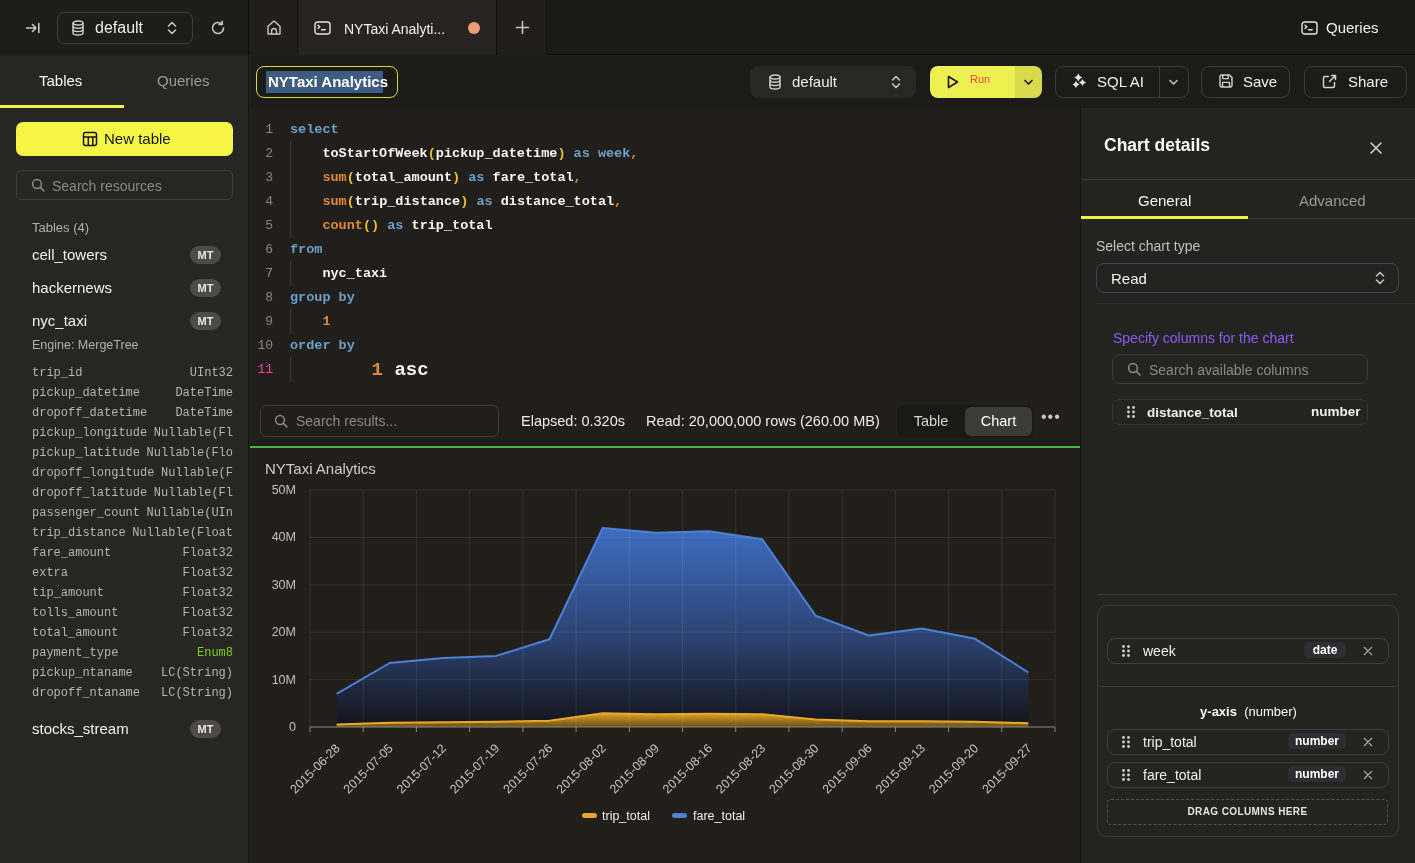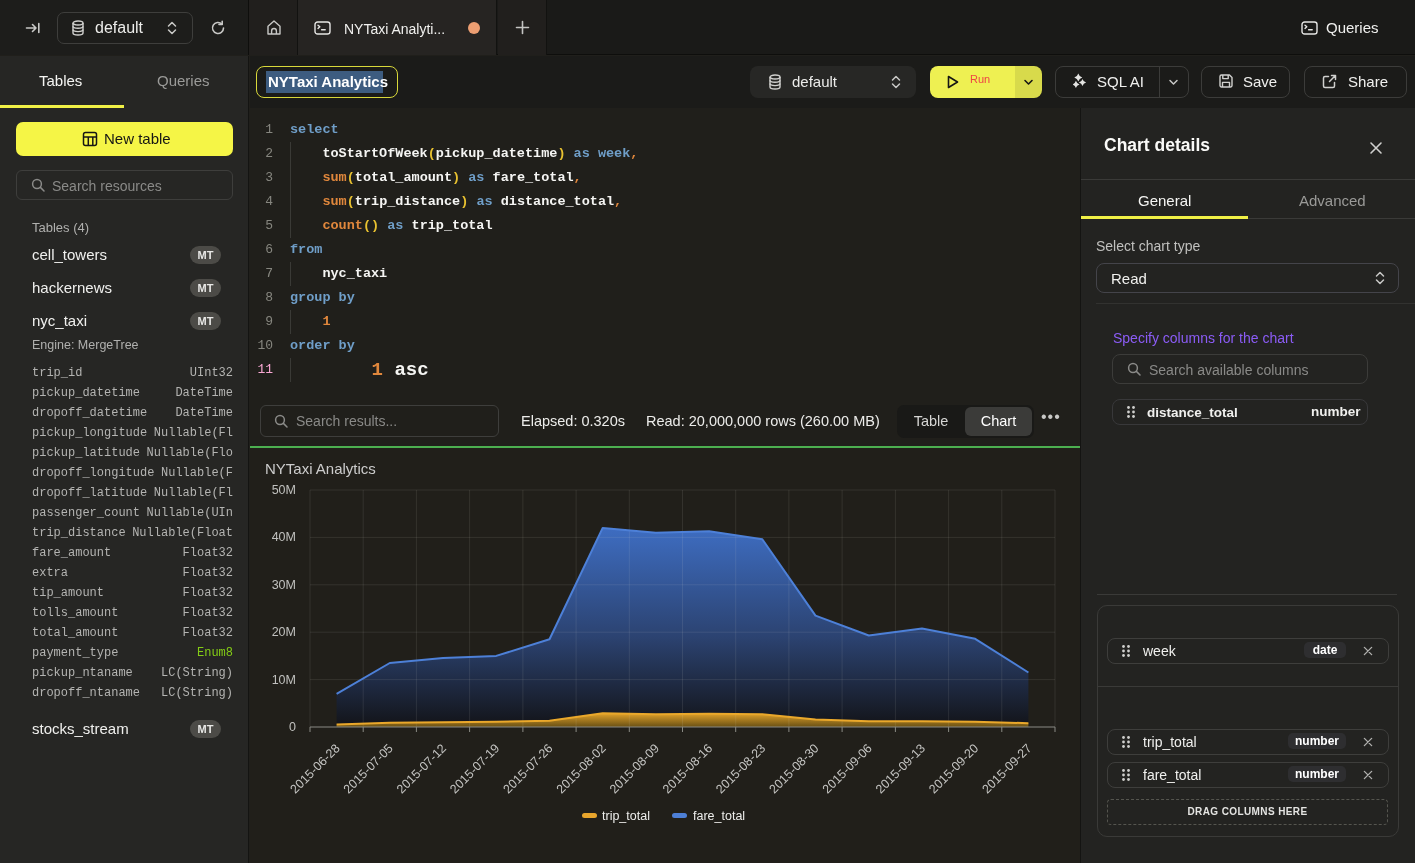--- a/index.html
+++ b/index.html
@@ -197,21 +197,21 @@
   <div class="abs" style="left:0;top:154px;width:23px;text-align:right;font-size:13px;line-height:24px;font-family:'Liberation Mono',monospace;color:#86867f;">7</div>
   <div class="abs" style="left:40px;top:154px;width:1px;height:24px;background:#3a3a36;"></div>
   <div class="abs" style="left:40px;top:154px;font-size:13.5px;line-height:24px;font-family:'Liberation Mono',monospace;white-space:pre;">    <span style="color:#f5f5f3;font-weight:bold">nyc_taxi</span></div>
   <div class="abs" style="left:0;top:178px;width:23px;text-align:right;font-size:13px;line-height:24px;font-family:'Liberation Mono',monospace;color:#86867f;">8</div>
   <div class="abs" style="left:40px;top:178px;font-size:13.5px;line-height:24px;font-family:'Liberation Mono',monospace;white-space:pre;"><span style="color:#6f9ec8;font-weight:bold">group by</span></div>
   <div class="abs" style="left:0;top:202px;width:23px;text-align:right;font-size:13px;line-height:24px;font-family:'Liberation Mono',monospace;color:#86867f;">9</div>
   <div class="abs" style="left:40px;top:202px;width:1px;height:24px;background:#3a3a36;"></div>
   <div class="abs" style="left:40px;top:202px;font-size:13.5px;line-height:24px;font-family:'Liberation Mono',monospace;white-space:pre;">    <span style="color:#e0873c;font-weight:bold">1</span></div>
   <div class="abs" style="left:0;top:226px;width:23px;text-align:right;font-size:13px;line-height:24px;font-family:'Liberation Mono',monospace;color:#86867f;">10</div>
   <div class="abs" style="left:40px;top:226px;font-size:13.5px;line-height:24px;font-family:'Liberation Mono',monospace;white-space:pre;"><span style="color:#6f9ec8;font-weight:bold">order by</span></div>
-  <div class="abs" style="left:0;top:250px;width:23px;text-align:right;font-size:13px;line-height:24px;font-family:'Liberation Mono',monospace;color:#f9a8d4;">11</div>
+  <div class="abs" style="left:0;top:250px;width:23px;text-align:right;font-size:13px;line-height:24px;font-family:'Liberation Mono',monospace;color:#ec4899;">11</div>
   <div class="abs" style="left:40px;top:250px;width:1px;height:24px;background:#3a3a36;"></div>
   <div class="abs" style="left:40px;top:250px;font-size:19px;line-height:24px;font-family:Liberation Mono, monospace;white-space:pre;padding-left:36px;">    <span style="color:#e0873c;font-weight:bold">1</span> <span style="color:#f5f5f3;font-weight:bold">asc</span></div>
 </div>
 
 <div class="abs" style="left:260px;top:405px;width:239px;height:32px;border:1px solid #3e3e3c;border-radius:6px;"></div>
 <svg class="abs" style="left:274px;top:414px;" width="14" height="14" viewBox="0 0 14 14" fill="none" stroke="#8a8a88" stroke-width="1.5" stroke-linecap="round">
   <circle cx="6" cy="6" r="4.4"></circle>
     <path d="M9.4 9.4L13 13"></path>
 </svg>
 <div class="abs" style="left:296px;top:413px;font-size:14px;color:#8a8a88;">Search results...</div>
@@ -358,20 +358,21 @@
     <circle cx="3.5" cy="11.5" r="1.4"></circle>
       <circle cx="8.5" cy="11.5" r="1.4"></circle>
   </svg>
   <div class="abs" style="left:62px;top:535px;font-size:14px;color:#f0f0ee;">week</div>
   <div class="abs" style="left:223px;top:534px;width:42px;height:16px;background:#2e2e30;border-radius:5px;text-align:center;line-height:16px;font-size:12px;font-weight:bold;color:#fff;">date</div>
   <svg class="abs" style="left:282px;top:538px;" width="10" height="10" viewBox="0 0 11 11" fill="none" stroke="#b0b0ae" stroke-width="1.5" stroke-linecap="round">
     <path d="M1.5 1.5l8 8M9.5 1.5l-8 8"></path>
   </svg>
 
   <div class="abs" style="left:16px;top:578px;width:302px;height:1px;background:#3a3a38;"></div>
+  <div class="abs" style="left:0px;top:596px;width:335px;text-align:center;font-size:13px;color:#fafaf8;"><b>y-axis</b>&nbsp;&nbsp;(number)</div>
 
   <div class="abs" style="left:26px;top:621px;width:282px;height:26px;border:1px solid #3e3e3c;border-radius:8px;"></div>
   <svg class="abs" style="left:39px;top:627px;" width="12" height="14" viewBox="0 0 12 14" fill="#d0d0ce">
     <circle cx="3.5" cy="2.5" r="1.4"></circle>
       <circle cx="8.5" cy="2.5" r="1.4"></circle>
     <circle cx="3.5" cy="7" r="1.4"></circle>
       <circle cx="8.5" cy="7" r="1.4"></circle>
     <circle cx="3.5" cy="11.5" r="1.4"></circle>
       <circle cx="8.5" cy="11.5" r="1.4"></circle>
   </svg>

